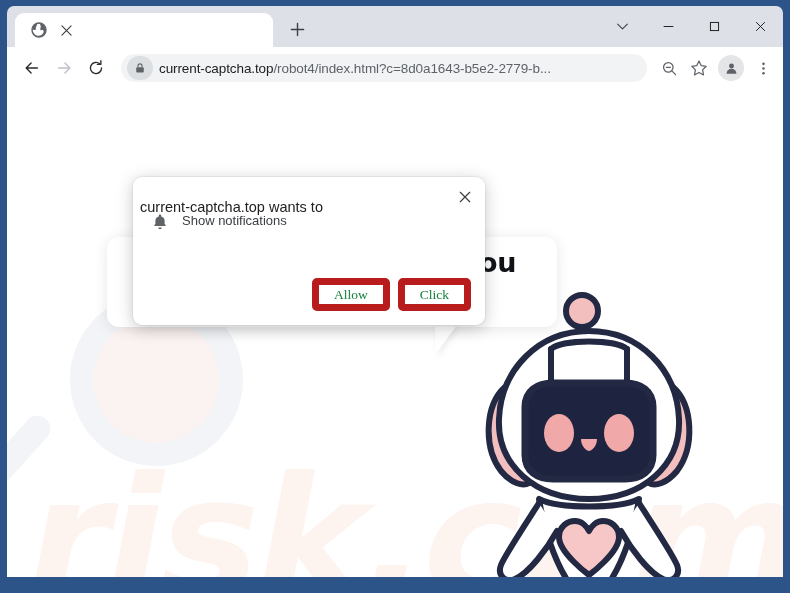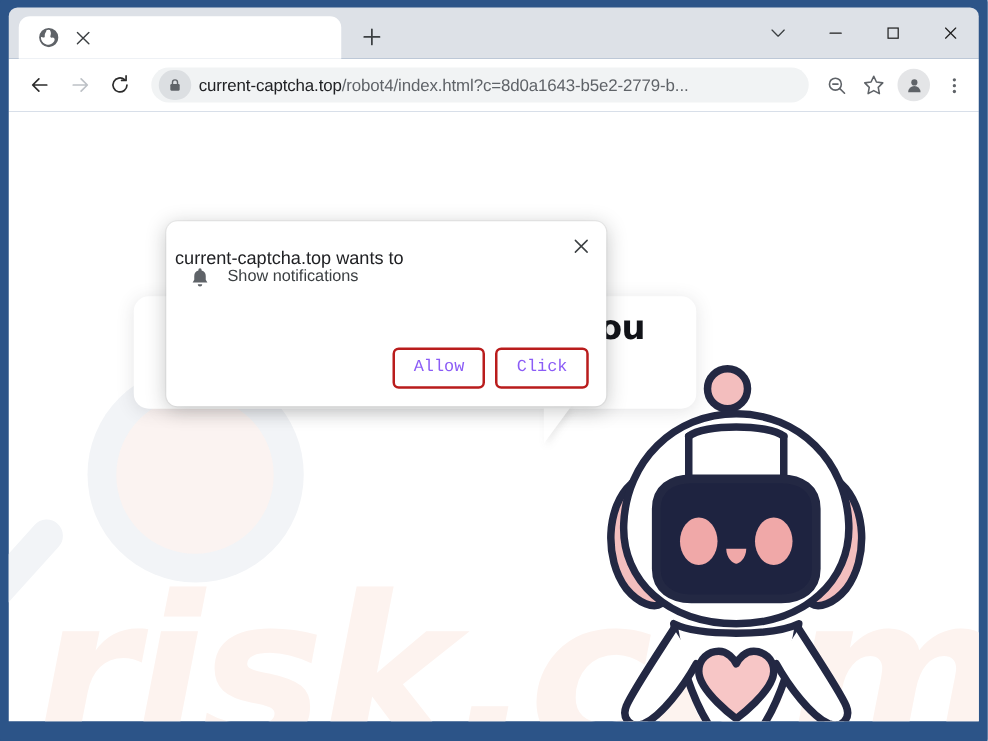--- a/index.html
+++ b/index.html
@@ -270,25 +270,25 @@
     position: absolute;
     right: 14px; bottom: 14px;
     display: flex;
     gap: 8px;
   }
   .perm-btn {
     min-width: 72px;
     height: 33px;
     padding: 0 15px;
     background: #ffffff;
-    border: 2px solid #b91c1c;
+    border: 7px solid #b91c1c;
     border-radius: 5px;
-    color: #8b5cf6;
+    color: #15803d;
     font-size: 13.5px;
-    font-family: Liberation Mono, monospace;
+    font-family: Liberation Serif, serif;
     display: flex;
     align-items: center;
     justify-content: center;
     cursor: pointer;
   }
 </style>
 </head>
 <body>
 
 <div id="browser-window">

